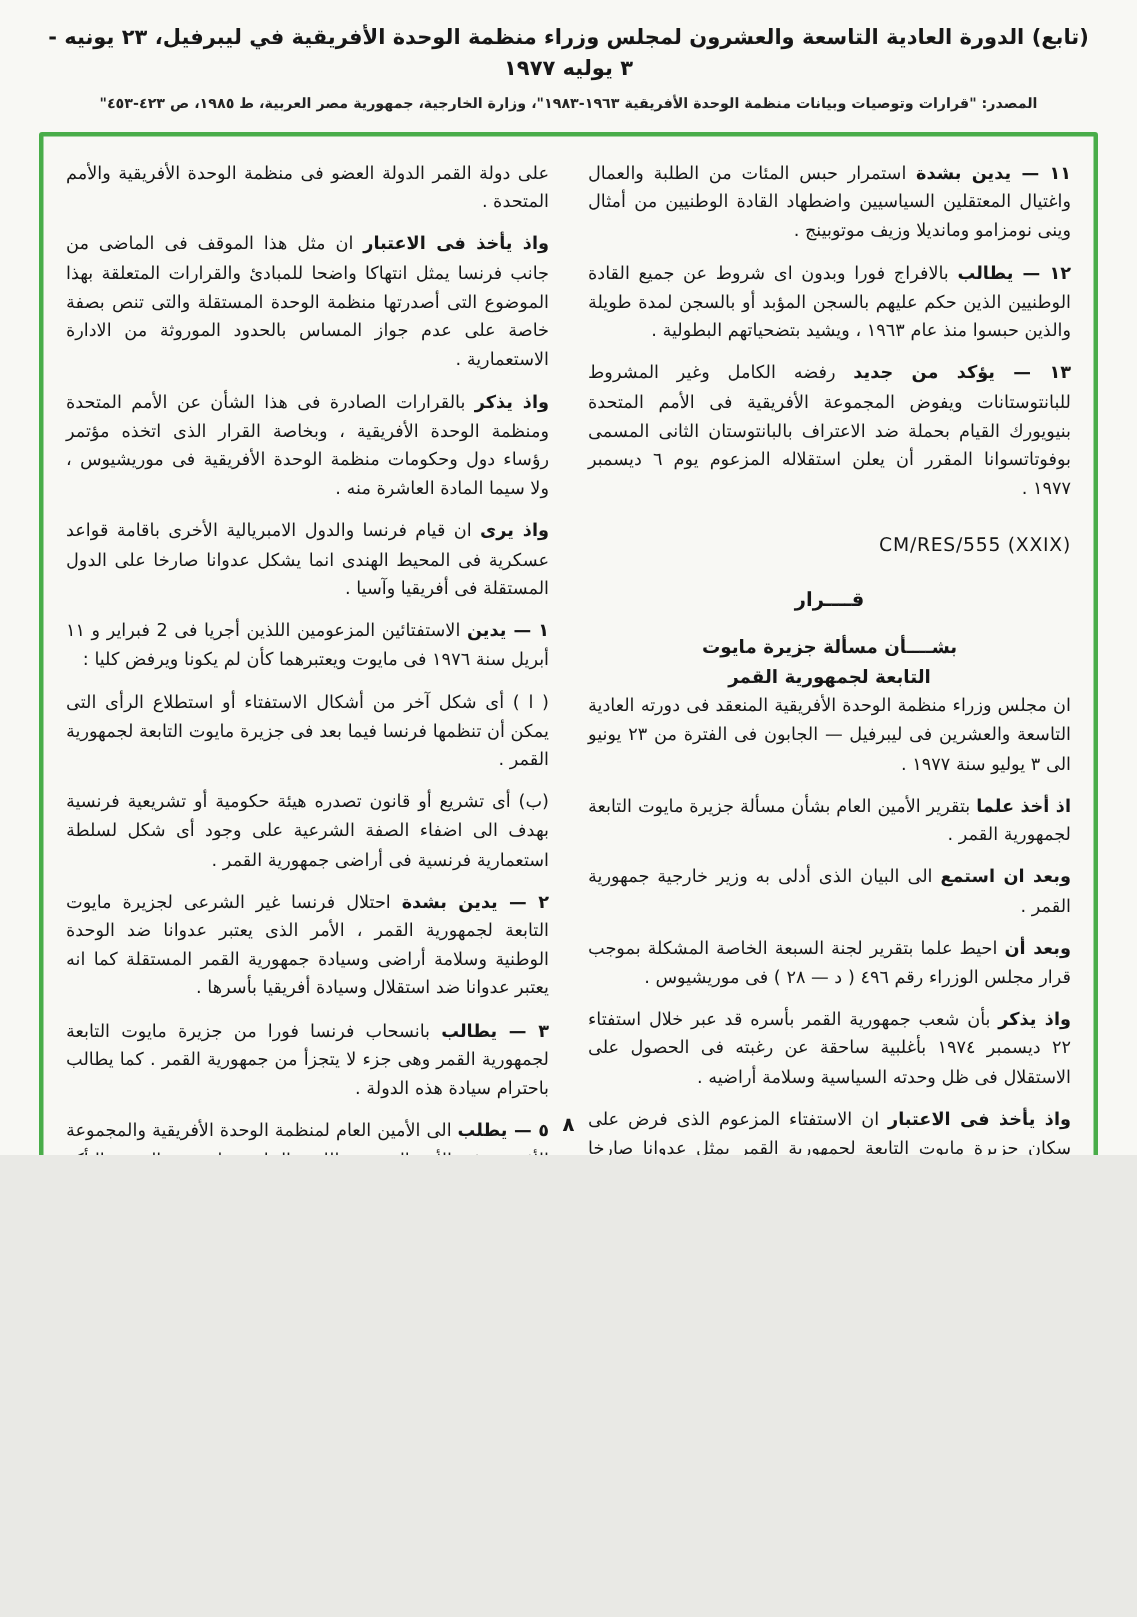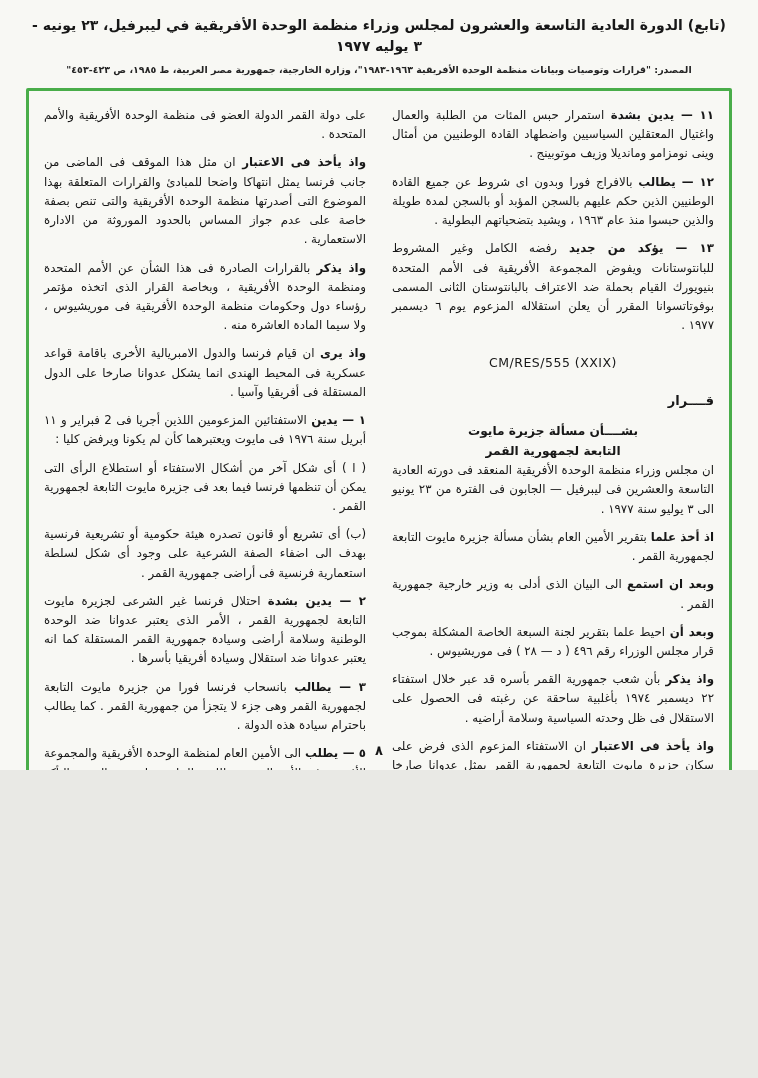--- a/index.html
+++ b/index.html
@@ -33,26 +33,26 @@
   }
   .columns { direction:rtl; display:flex; gap:26px; height:100%; }
   .col {
     flex:1 1 0; min-width:0;
     text-align:justify;
     font-size:11.8px; line-height:1.63;
   }
   .para { margin-bottom:9px; direction:rtl; }
   .lead { font-weight:bold;margin-top:16px; }
   .docref {
-    direction:ltr; text-align:center;
+    direction:ltr; text-align:right;
     font-size:12.5px; margin:18px 0 16px;
     letter-spacing:0.5px;
   }
   .res-title {
-    text-align:right; font-weight:bold;
+    text-align:center; font-weight:bold;
     font-size:13px; margin:2px 0 10px;
   }
   .res-subject {
     text-align:center; font-weight:bold;
     font-size:12.2px; 
     white-space:pre-line; line-height:1.65;
   }
   .footer {
     position:absolute; bottom:12px; left:0; right:0;
     text-align:center; font-size:13px; font-weight:bold;
@@ -86,21 +86,21 @@
         <p class="para"><b class="lead">اذ أخذ علما</b><span> بتقرير الأمين العام بشأن مسألة جزيرة مايوت التابعة لجمهورية القمر .</span></p>
         <p class="para"><b class="lead">وبعد ان استمع</b><span> الى البيان الذى أدلى به وزير خارجية جمهورية القمر .</span></p>
         <p class="para"><b class="lead">وبعد أن</b><span> احيط علما بتقرير لجنة السبعة الخاصة المشكلة بموجب قرار مجلس الوزراء رقم ٤٩٦ ( د — ٢٨ ) فى موريشيوس .</span></p>
         <p class="para"><b class="lead">واذ يذكر</b><span> بأن شعب جمهورية القمر بأسره قد عبر خلال استفتاء ٢٢ ديسمبر ١٩٧٤ بأغلبية ساحقة عن رغبته فى الحصول على الاستقلال فى ظل وحدته السياسية وسلامة أراضيه .</span></p>
         <p class="para"><b class="lead">واذ يأخذ فى الاعتبار</b><span> ان الاستفتاء المزعوم الذى فرض على سكان جزيرة مايوت التابعة لجمهورية القمر يمثل عدوانا صارخا على دولة القمر ، وانتهاكا لسلامة ووحدة أراضيها .</span></p>
         <p class="para"><b class="lead">واذ يأخذ فى الاعتبار</b><span> ان احتلال فرنسا لجزيرة مايوت التابعة لجمهورية القمر يشكل عدوانا صارخا</span></p>
       </div>
 
       <div class="col">
         <p class="para"><b class="lead"></b><span>على دولة القمر الدولة العضو فى منظمة الوحدة الأفريقية والأمم المتحدة .</span></p>
-        <p class="para"><b class="lead">واذ يأخذ فى الاعتبار</b><span> ان مثل هذا الموقف فى الماضى من جانب فرنسا يمثل انتهاكا واضحا للمبادئ والقرارات المتعلقة بهذا الموضوع التى أصدرتها منظمة الوحدة الأفريقية والتى تنص بصفة خاصة على عدم جواز المساس بالحدود الموروثة من الادارة الاستعمارية .</span></p>
+        <p class="para"><b class="lead">واذ يأخذ فى الاعتبار</b><span> ان مثل هذا الموقف فى الماضى من جانب فرنسا يمثل انتهاكا واضحا للمبادئ والقرارات المتعلقة بهذا الموضوع التى أصدرتها منظمة الوحدة المستقلة والتى تنص بصفة خاصة على عدم جواز المساس بالحدود الموروثة من الادارة الاستعمارية .</span></p>
         <p class="para"><b class="lead">واذ يذكر</b><span> بالقرارات الصادرة فى هذا الشأن عن الأمم المتحدة ومنظمة الوحدة الأفريقية ، وبخاصة القرار الذى اتخذه مؤتمر رؤساء دول وحكومات منظمة الوحدة الأفريقية فى موريشيوس ، ولا سيما المادة العاشرة منه .</span></p>
         <p class="para"><b class="lead">واذ يرى</b><span> ان قيام فرنسا والدول الامبريالية الأخرى باقامة قواعد عسكرية فى المحيط الهندى انما يشكل عدوانا صارخا على الدول المستقلة فى أفريقيا وآسيا .</span></p>
         <p class="para"><b class="lead">١ — يدين</b><span> الاستفتائين المزعومين اللذين أجريا فى 2 فبراير و ١١ أبريل سنة ١٩٧٦ فى مايوت ويعتبرهما كأن لم يكونا ويرفض كليا :</span></p>
         <p class="para"><b class="lead"></b><span>( ا ) أى شكل آخر من أشكال الاستفتاء أو استطلاع الرأى التى يمكن أن تنظمها فرنسا فيما بعد فى جزيرة مايوت التابعة لجمهورية القمر .</span></p>
         <p class="para"><b class="lead"></b><span>(ب) أى تشريع أو قانون تصدره هيئة حكومية أو تشريعية فرنسية بهدف الى اضفاء الصفة الشرعية على وجود أى شكل لسلطة استعمارية فرنسية فى أراضى جمهورية القمر .</span></p>
         <p class="para"><b class="lead">٢ — يدين بشدة</b><span> احتلال فرنسا غير الشرعى لجزيرة مايوت التابعة لجمهورية القمر ، الأمر الذى يعتبر عدوانا ضد الوحدة الوطنية وسلامة أراضى وسيادة جمهورية القمر المستقلة كما انه يعتبر عدوانا ضد استقلال وسيادة أفريقيا بأسرها .</span></p>
         <p class="para"><b class="lead">٣ — يطالب</b><span> بانسحاب فرنسا فورا من جزيرة مايوت التابعة لجمهورية القمر وهى جزء لا يتجزأ من جمهورية القمر . كما يطالب باحترام سيادة هذه الدولة .</span></p>
         <p class="para"><b class="lead">٥ — يطلب</b><span> الى الأمين العام لمنظمة الوحدة الأفريقية والمجموعة الأفريقية فى الأمم المتحدة واللجنة الخاصة على وجه التحديد التأكد من ان تصبح مسألة مايوت بندا دائما فى جدول اعمال :</span></p>
       </div>
 

